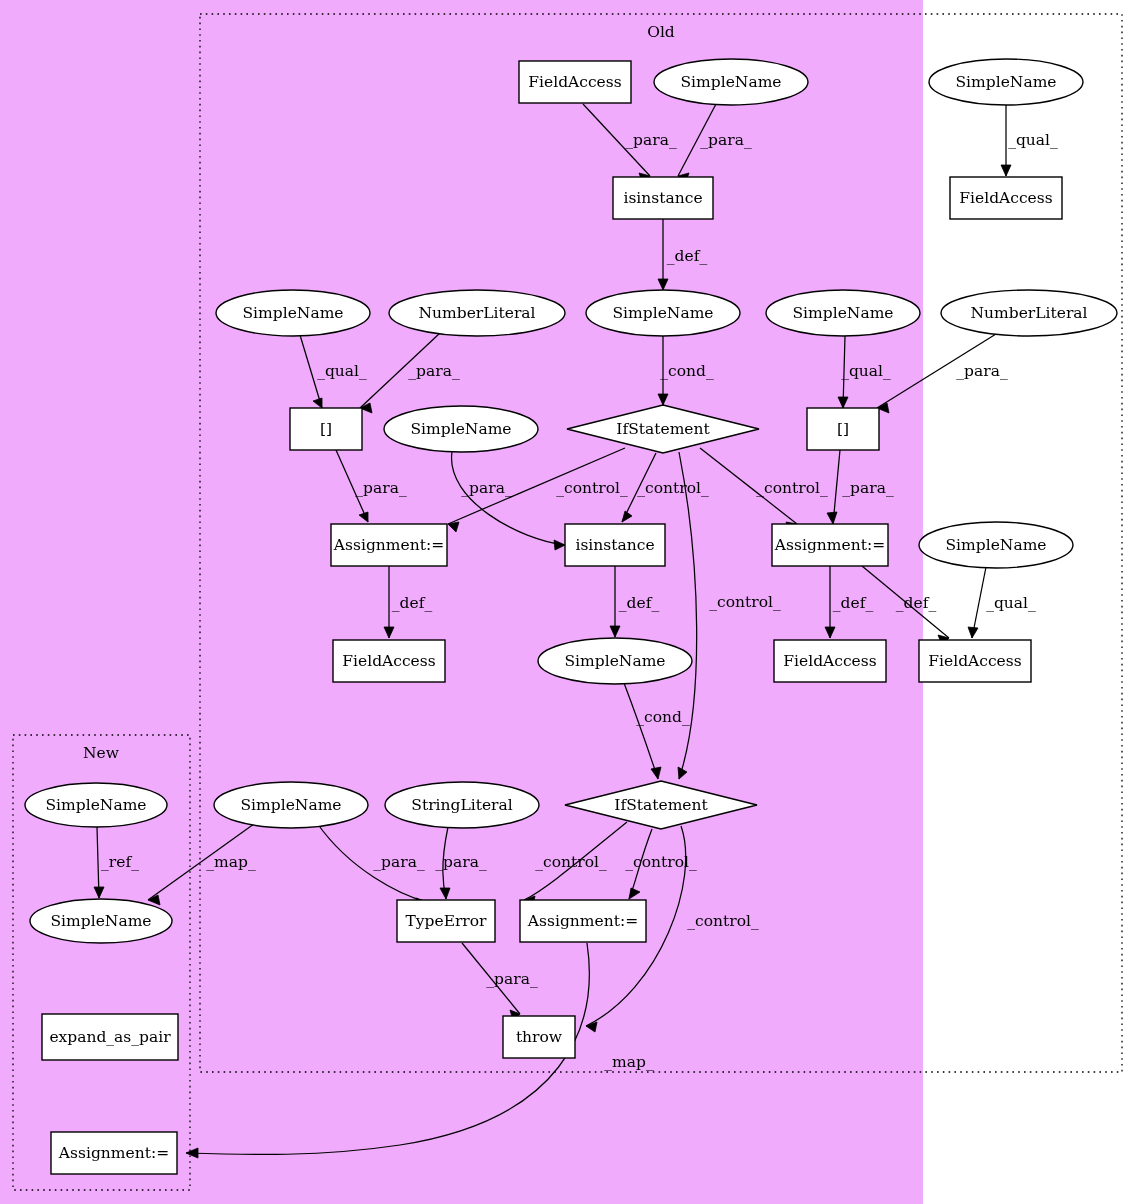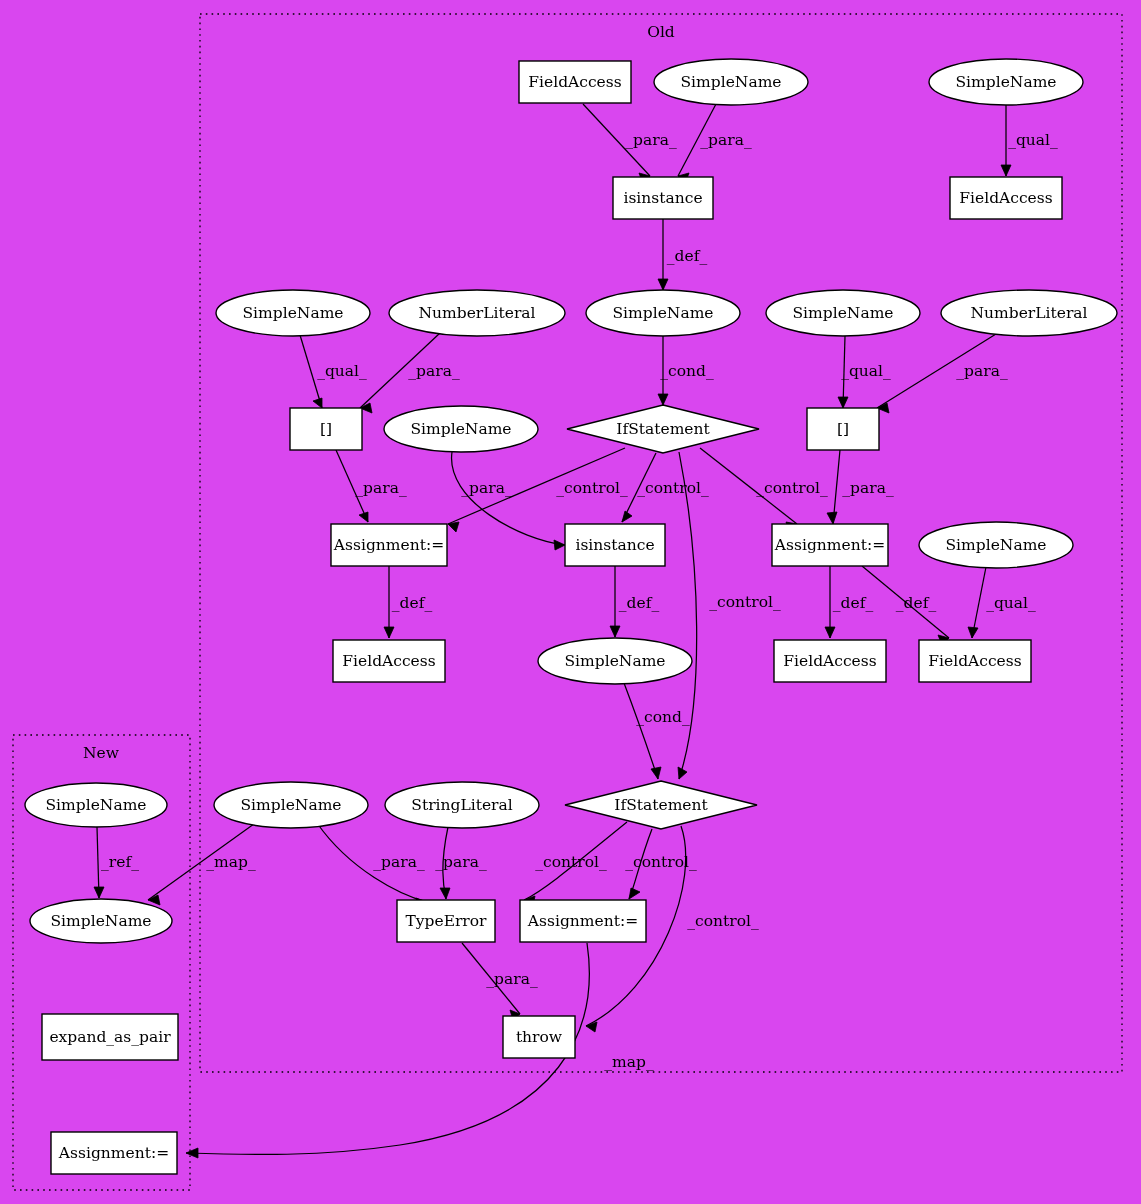--- a/index.html
+++ b/index.html
@@ -2,23 +2,23 @@
 <html><head>
 <meta charset="utf-8">
 <style>
   html, body {
     margin: 0;
     padding: 0;
     background: #ffffff;
   }
   #graph-root {
     position: relative;
-    width: 1141px;
+    width: 923px;
     height: 1204px;
-    background: #d946ef;
+    background: #f0abfc;
     font-family: "DejaVu Serif", "Liberation Serif", serif;
   }
   svg#graph-canvas {
     display: block;
     width: 1141px;
     height: 1204px;
   }
   .node-shape {
     fill: #ffffff;
     stroke: #000000;

